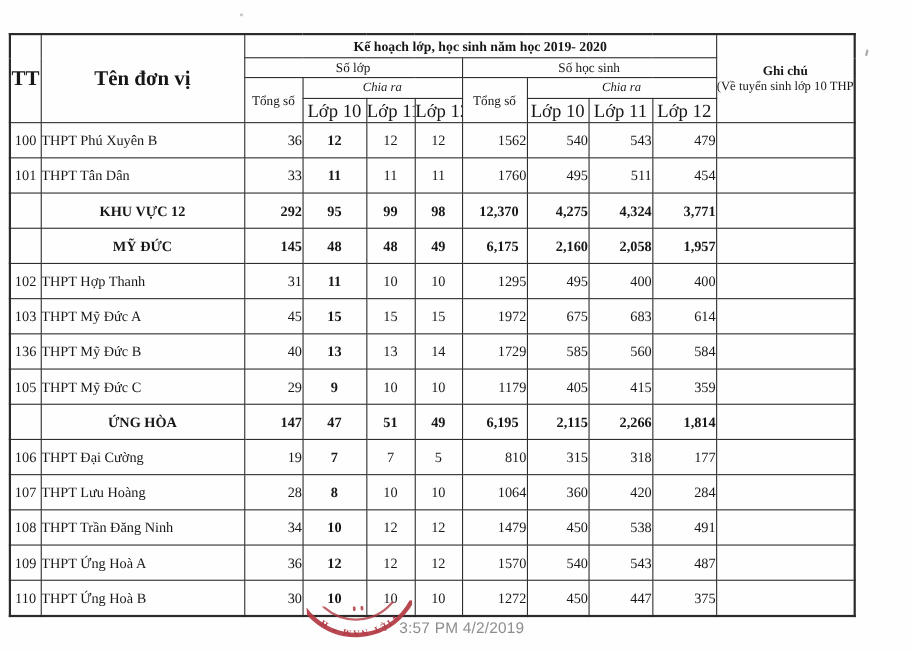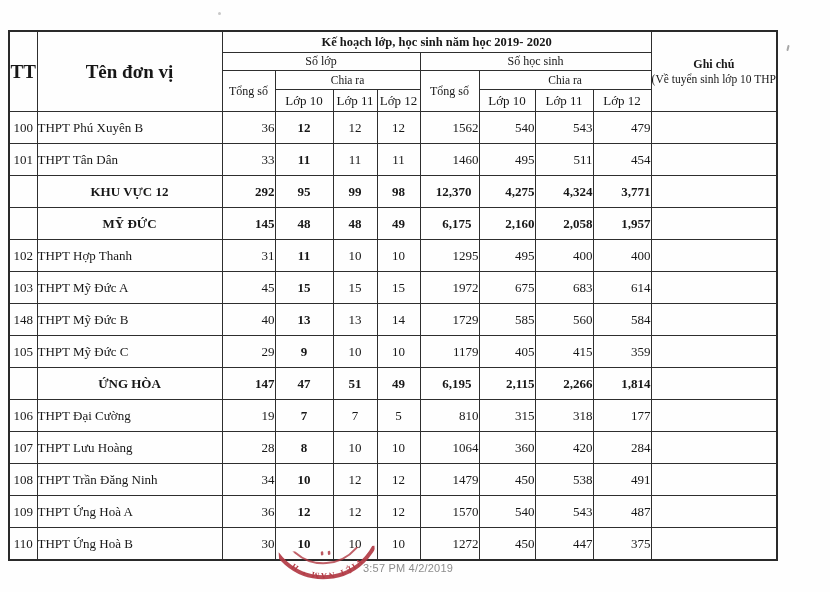--- a/index.html
+++ b/index.html
@@ -22,43 +22,43 @@
     padding:0;margin:0;
     vertical-align:middle;
     color:#171717;
     overflow:hidden;white-space:nowrap;
   }
   thead th{font-weight:normal;text-align:center;}
   .th-tt,.th-name{font-weight:bold;font-size:19px;}
   .th-title{font-weight:bold;font-size:12.5px;height:20px;text-align:center;}
   .th-group{font-size:12px;height:17px;}
   .th-total{font-size:12px;}
-  .th-chia{font-size:11.5px;height:18px;}
-  .th-grade{font-size:13px;height:21px;}
+  .th-chia{font-style:italic;font-size:11.5px;height:18px;}
+  .th-grade{font-size:17px;height:21px;}
   .th-note{font-weight:bold;font-size:12px;line-height:1.25;white-space:normal;}
   .th-note .sub{font-weight:normal;font-size:11.5px;}
 
   tbody td{height:31px;font-size:13px;}
   td.tt{text-align:center;}
   td.name{text-align:left;padding-left:6px;}
   td.c_total{text-align:right;padding-right:9px;}
   td.c10{text-align:center;font-weight:bold;}
   td.c11,td.c12{text-align:center;}
   td.s_total{text-align:right;padding-right:4px;}
   td.s10,td.s11,td.s12{text-align:right;padding-right:13px;}
   tr.summary td{font-weight:bold;}
   tr.summary td.name{text-align:center;padding-left:0;}
   tr.summary td.s_total{padding-right:7px;}
 
   
   .stamp{position:absolute;left:280px;top:549px;width:96px;height:42px;transform:rotate(-4deg);}
   .timestamp{
     position:absolute;left:363px;top:562px;
     font-family:"Liberation Sans","DejaVu Sans",sans-serif;
-    font-size:11px;color:#8d8d8d;letter-spacing:.2px;
+    font-size:14px;color:#8d8d8d;letter-spacing:.2px;
   }
 
   
   .artifact-dot{position:absolute;left:218px;top:12px;width:3px;height:3px;border-radius:50%;background:#c8c8c8;}
   .artifact-tick{position:absolute;left:787px;top:45px;width:2px;height:6px;background:#a8a8a8;border-radius:1px;transform:rotate(14deg);}
 </style>
 </head>
 <body>
 
 <div class="page">
@@ -124,21 +124,21 @@
       <td class="note"></td>
     </tr>
 
     <tr>
       <td class="tt">101</td>
       <td class="name">THPT Tân Dân</td>
       <td class="c_total">33</td>
       <td class="c10">11</td>
       <td class="c11">11</td>
       <td class="c12">11</td>
-      <td class="s_total">1460</td>
+      <td class="s_total">1760</td>
       <td class="s10">495</td>
       <td class="s11">511</td>
       <td class="s12">454</td>
       <td class="note"></td>
     </tr>
 
     <tr class="summary">
       <td class="tt"></td>
       <td class="name">KHU VỰC 12</td>
       <td class="c_total">292</td>
@@ -188,21 +188,21 @@
       <td class="c11">15</td>
       <td class="c12">15</td>
       <td class="s_total">1972</td>
       <td class="s10">675</td>
       <td class="s11">683</td>
       <td class="s12">614</td>
       <td class="note"></td>
     </tr>
 
     <tr>
-      <td class="tt">148</td>
+      <td class="tt">136</td>
       <td class="name">THPT Mỹ Đức B</td>
       <td class="c_total">40</td>
       <td class="c10">13</td>
       <td class="c11">13</td>
       <td class="c12">14</td>
       <td class="s_total">1729</td>
       <td class="s10">585</td>
       <td class="s11">560</td>
       <td class="s12">584</td>
       <td class="note"></td>

